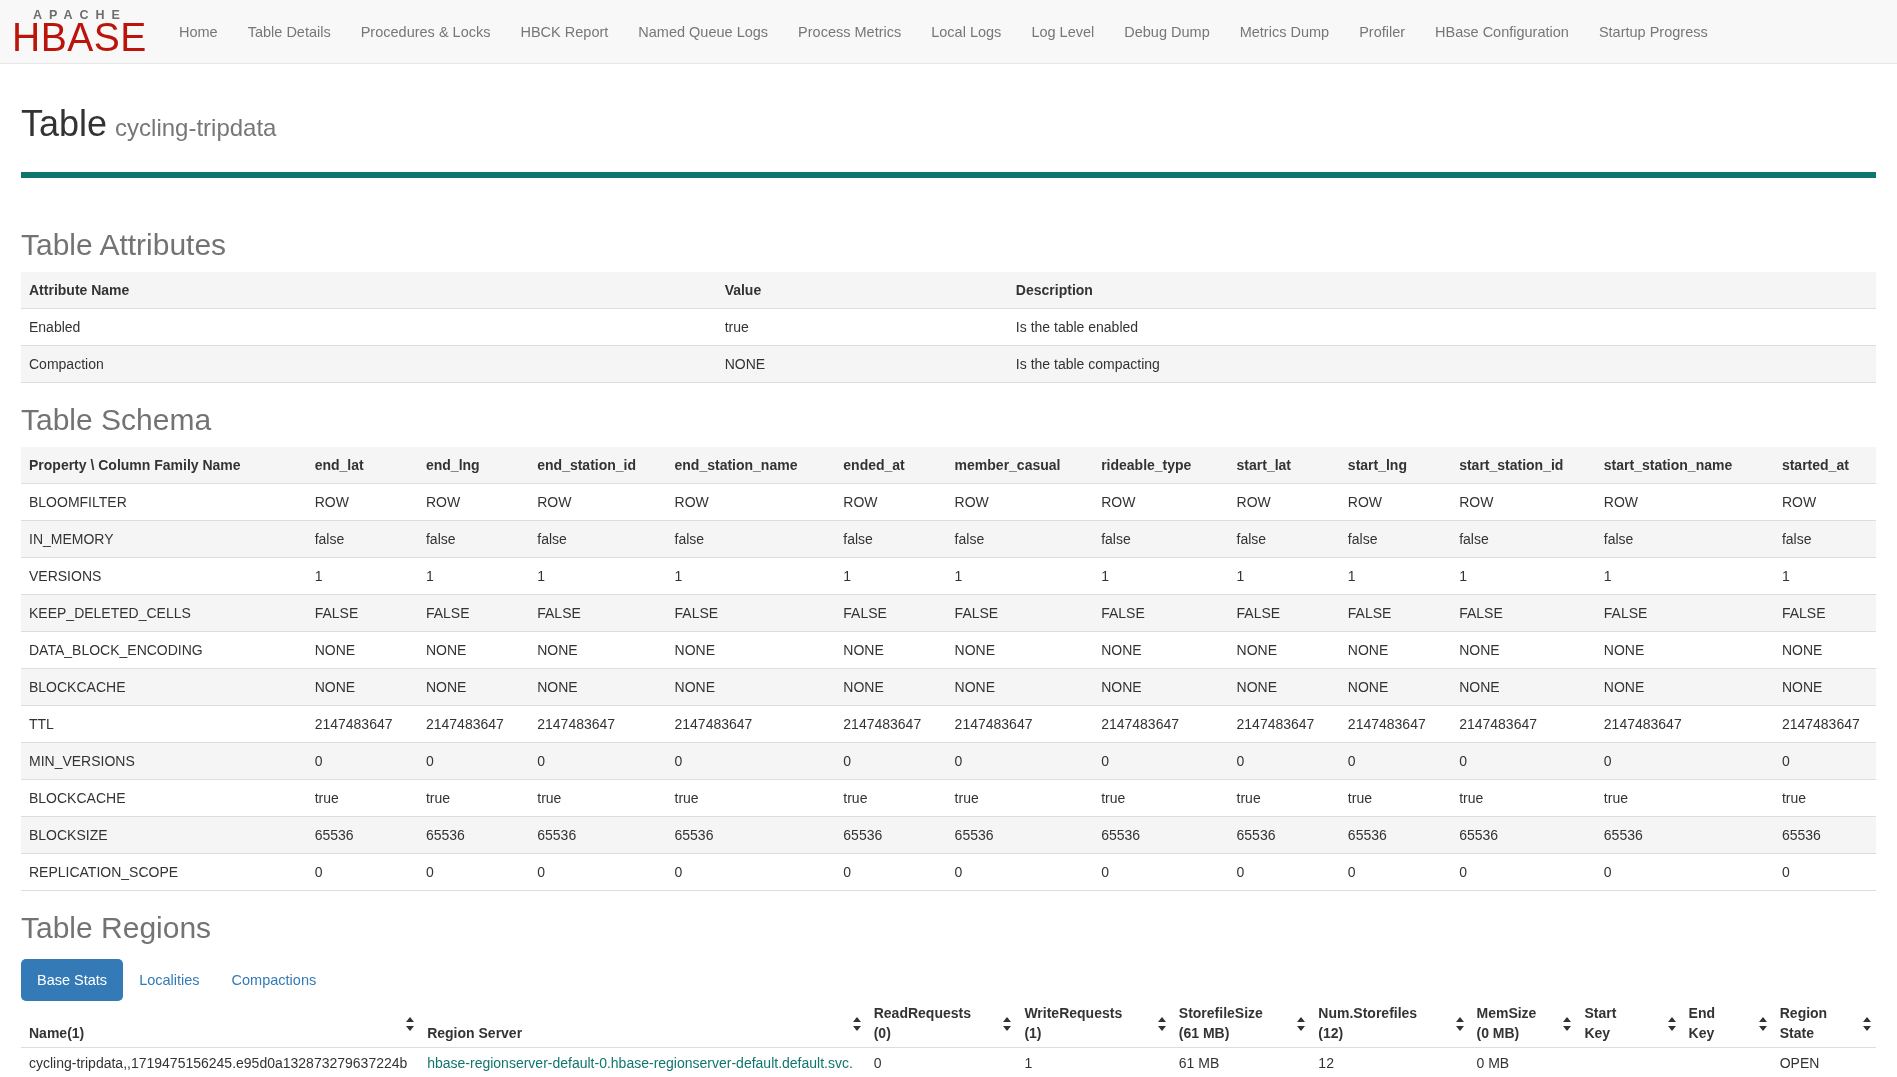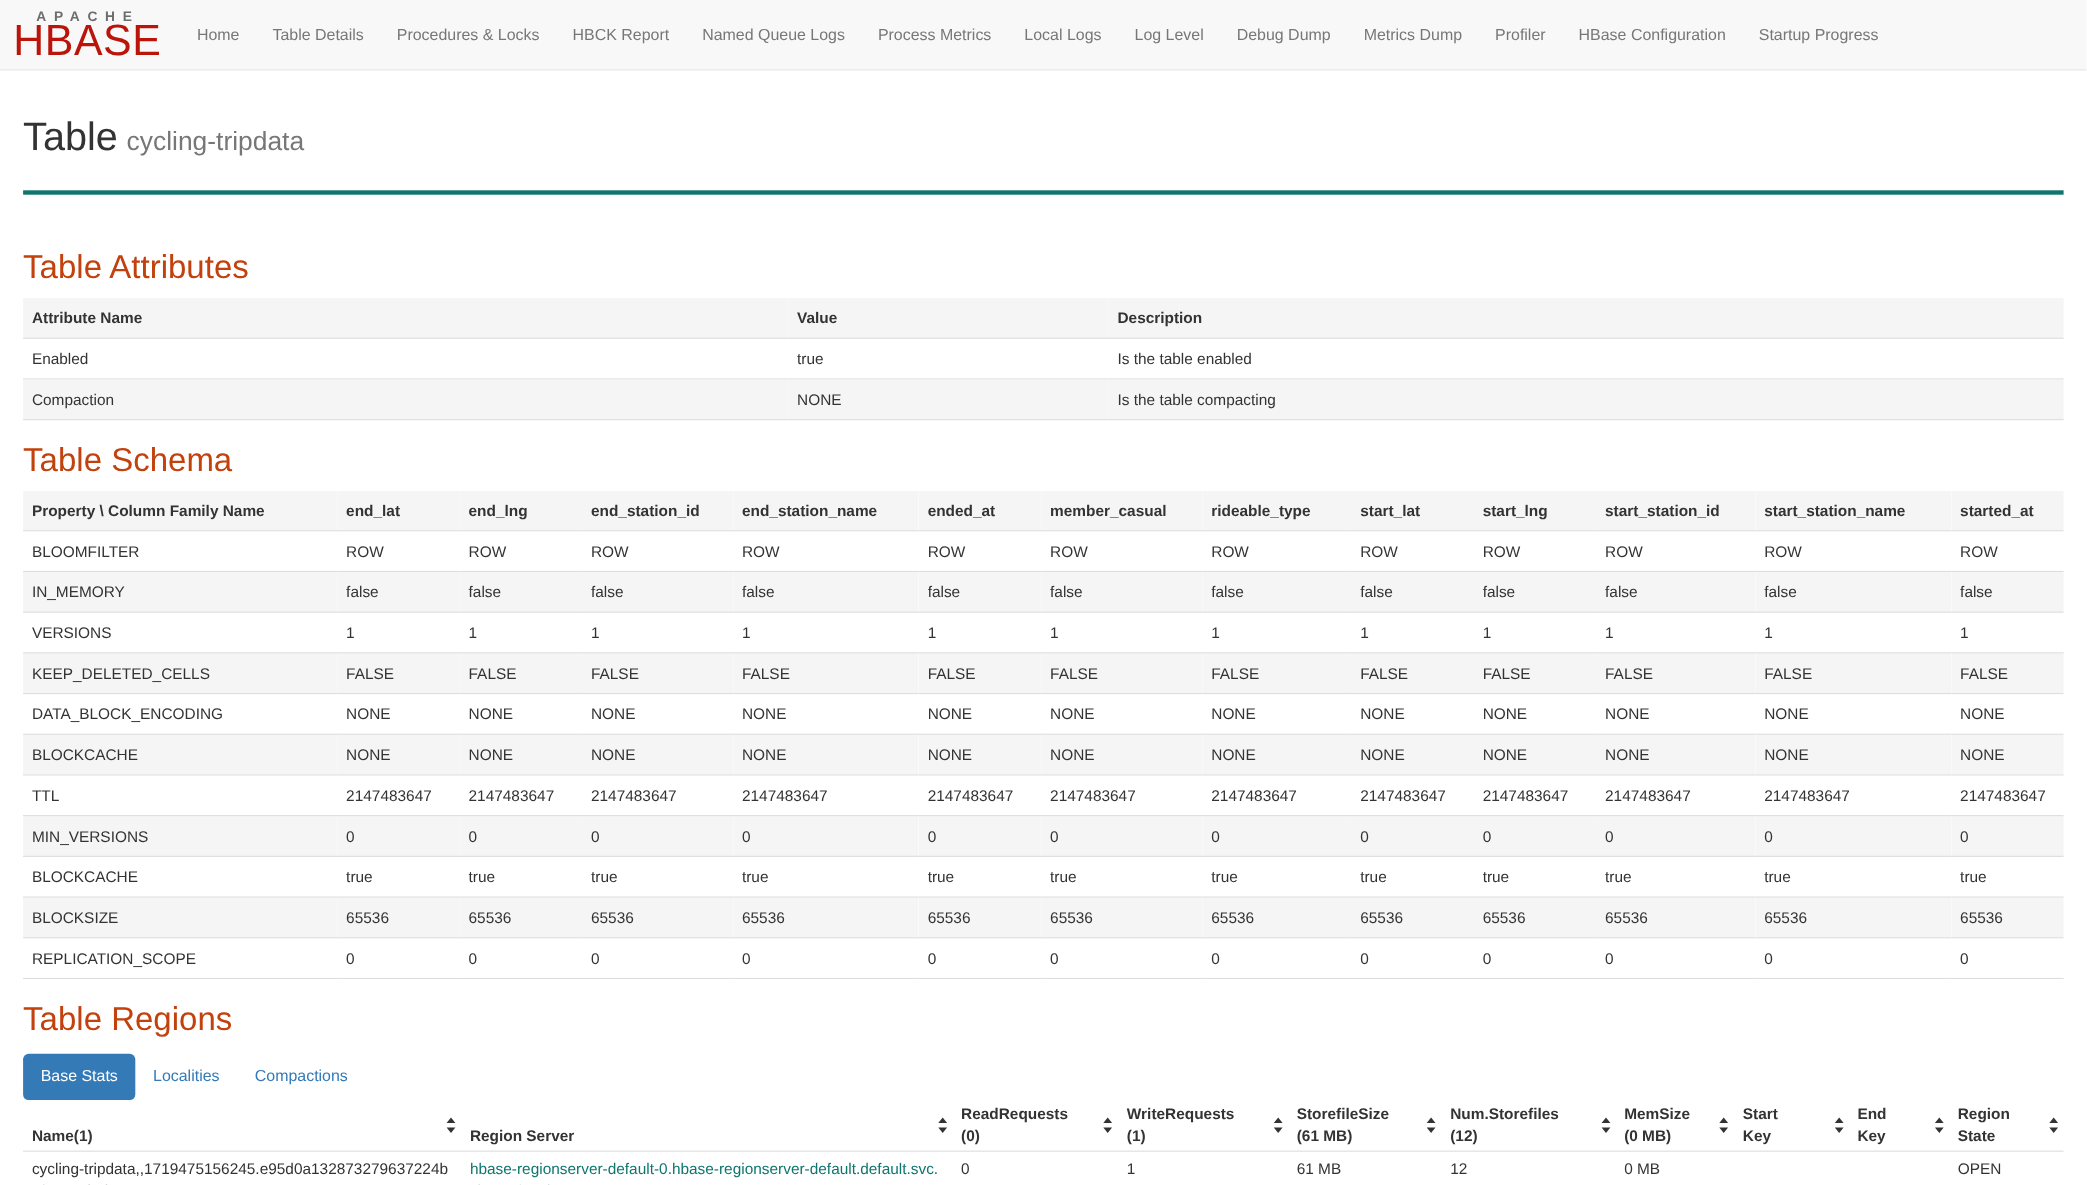--- a/index.html
+++ b/index.html
@@ -28,22 +28,22 @@
   .nav { list-style:none; display:flex; margin:0; padding:0; }
   .nav li a {
     display:block; padding:0 15px; color:#777; text-decoration:none;
     font-size:14.5px; line-height:50px; white-space:nowrap;
   }
 
   
   .container { padding:0 21px; }
   h1 { font-size:36px; font-weight:400; color:#333; margin:40px 0 0; line-height:40px; }
   h1 small { font-size:24px; color:#777; font-weight:400; margin-left:8px; }
-  .page-header { border-bottom:4px solid #0f766e; padding-bottom:24px; margin-bottom:0; }
-  h2 { font-size:30px; font-weight:400; color:#c2410c; margin:20px 0 10px; line-height:34px; }
+  .page-header { border-bottom:6px solid #0f766e; padding-bottom:24px; margin-bottom:0; }
+  h2 { font-size:30px; font-weight:400; color:#737373; margin:20px 0 10px; line-height:34px; }
   h2.first { margin-top:50px; }
 
   
   table { width:100%; border-collapse:collapse; table-layout:fixed; }
   th,td { text-align:left; padding:8px; line-height:20px; overflow:hidden; }
   thead th { font-weight:700; }
   .tbl { border-bottom:1px solid #ddd; }
   .tbl td, .tbl tbody th { border-top:1px solid #ddd; }
   .tbl tbody tr:nth-child(even) { background:#f5f5f5; }
   .head-gray thead { background:#f5f5f5; }

